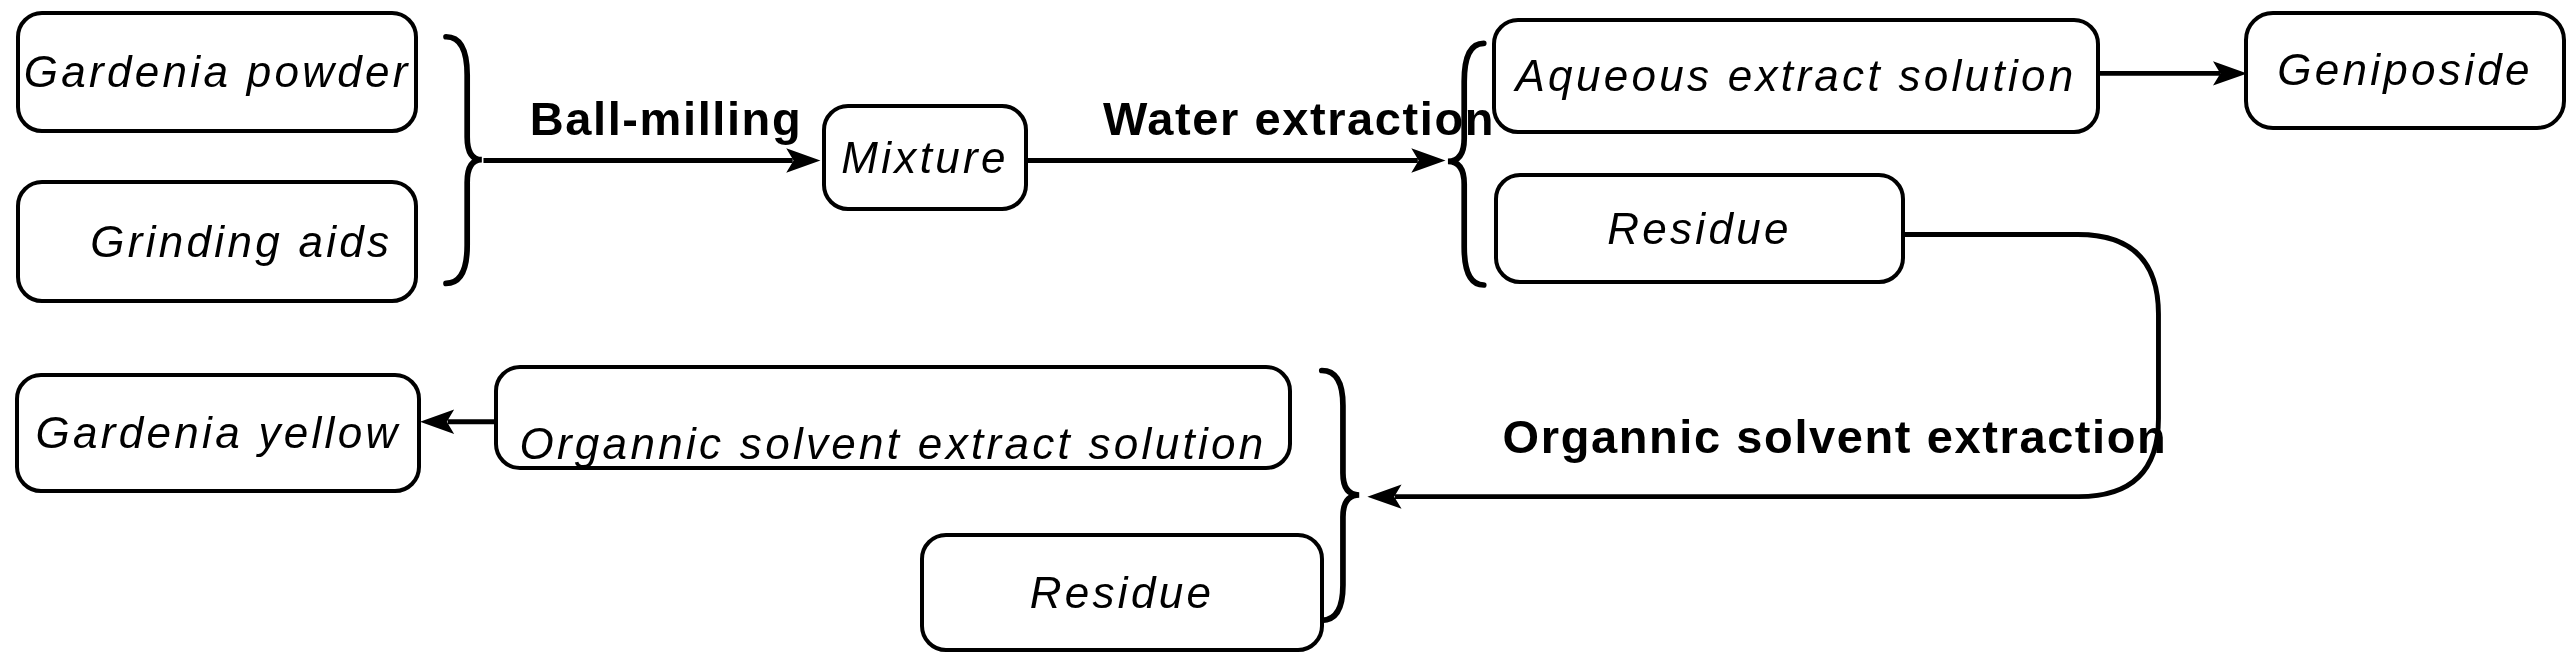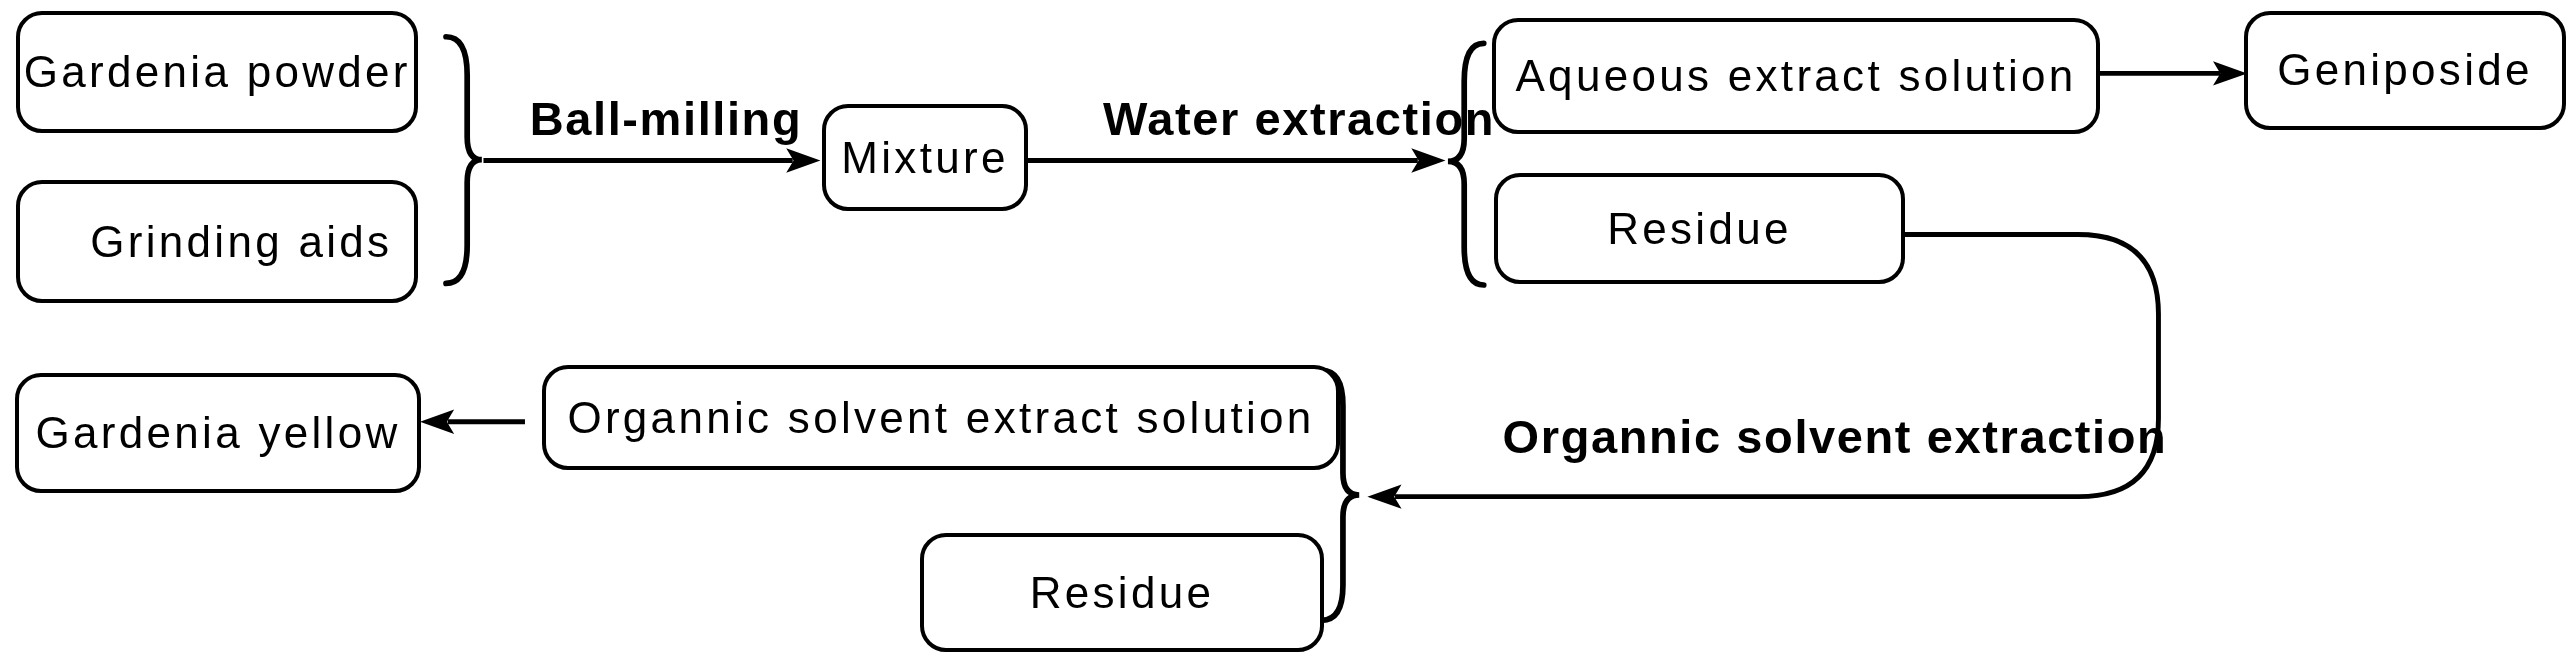--- a/index.html
+++ b/index.html
@@ -27,39 +27,40 @@
     border: 4.9px solid #000000;
     border-radius: 26px;
     background: #ffffff;
     display: flex;
     align-items: center;
     justify-content: center;
     font-size: 44px;
     letter-spacing: 3.3px;
     white-space: nowrap;
     line-height: 1;
+    font-style: italic;
   }
   .plabel {
     position: absolute;
     transform: translate(-50%, -50%);
     font-weight: bold;
     font-size: 47px;
     letter-spacing: 1.6px;
     white-space: nowrap;
     line-height: 1;
     margin-left: 29px;
   }
   
   #n-gardenia-powder   { left: 16.3px;   top: 11.4px;  width: 402px; height: 122px; }
   #n-grinding-aids     { left: 16.3px;   top: 180px; width: 402px; height: 123px; padding-left: 48px; }
   #n-mixture           { left: 822px; top: 104px; width: 206px; height: 107px; }
   #n-aqueous           { left: 1492px; top: 18px;  width: 608px; height: 116px; }
   #n-residue-1         { left: 1494px; top: 173px; width: 411px; height: 111px; }
-  #n-geniposide        { left: 2244px; top: 10.6px;  width: 322px; height: 119px; }
-  #n-organnic-solution { left: 542px;  top: 365px; width: 798px; height: 105px; }
+  #n-geniposide        { left: 2244px; top: 10.6px;  width: 322px; height: 119px; border-radius: 29px; }
+  #n-organnic-solution { left: 494px;  top: 365px; width: 798px; height: 105px; align-items: flex-end; }
   #n-residue-2         { left: 920px; top: 533px; width: 404px; height: 119px; }
   #n-gardenia-yellow   { left: 15px;   top: 373px; width: 406px; height: 120px; }
 
   #l-ball-milling       { left: 637px;  top: 118px; }
   #l-water-extraction   { left: 1270px; top: 118px; }
   #l-organic-extraction { left: 1806px; top: 436px; }
 
   svg .stroke {
     stroke: #000000;
     stroke-width: 6;

